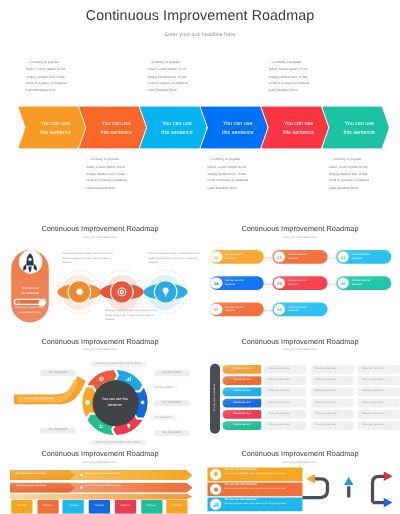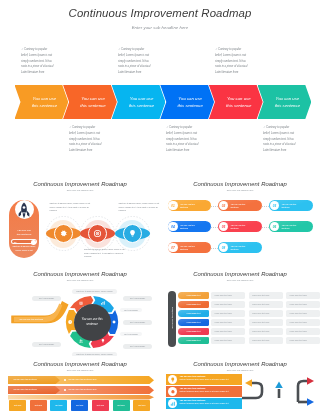--- a/index.html
+++ b/index.html
@@ -1,17 +1,17 @@
 <!DOCTYPE html>
 <html><head>
 <meta charset="utf-8">
 <style>
   html,body{margin:0;padding:0;}
   body{width:320px;height:411px;background:#ffffff;font-family:"Liberation Sans",sans-serif;overflow:hidden;position:relative;}
-  .slide{position:absolute;background:#fff;overflow:hidden;font-style:italic;}
+  .slide{position:absolute;background:#fff;overflow:hidden;}
   .s-title{position:absolute;left:0;right:0;text-align:center;color:#333;font-weight:400;}
   .s-sub{position:absolute;left:0;right:0;text-align:center;color:#8a8f94;}
 
   
   #slide1{left:0;top:0;width:320px;height:172px;}
   #slide1 .s-title{top:7px;font-size:11.4px;letter-spacing:.1px;color:#3b3b3b;}
   #slide1 .s-sub{top:25px;font-size:4.2px;letter-spacing:.1px;}
   .tblock{position:absolute;width:33px;font-size:2.75px;line-height:2.12;color:#7b8086;letter-spacing:-0.02px;}
   .tblock .ck{color:#b9bec4;}
   .chevrow{position:absolute;left:14.5px;top:85px;width:300px;height:34px;}

